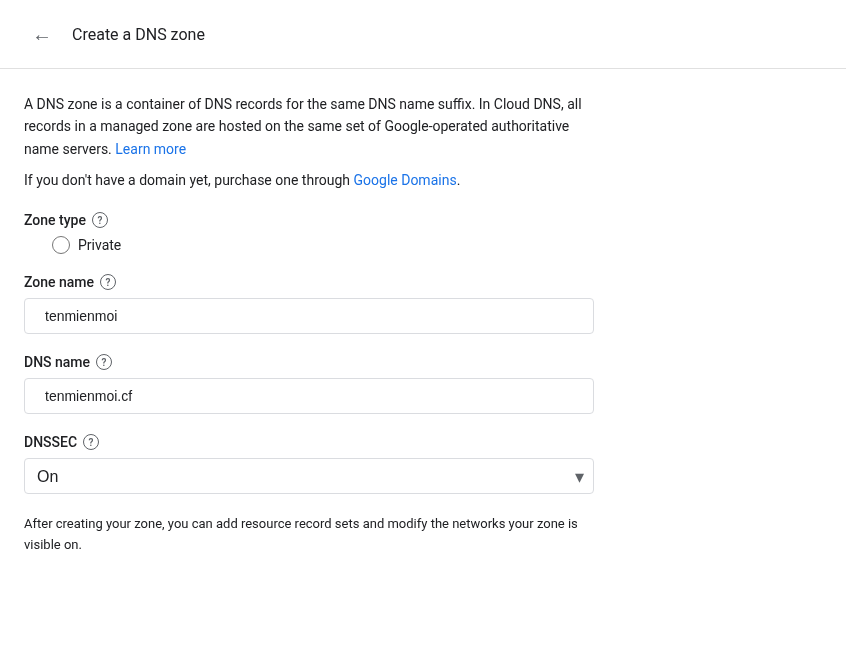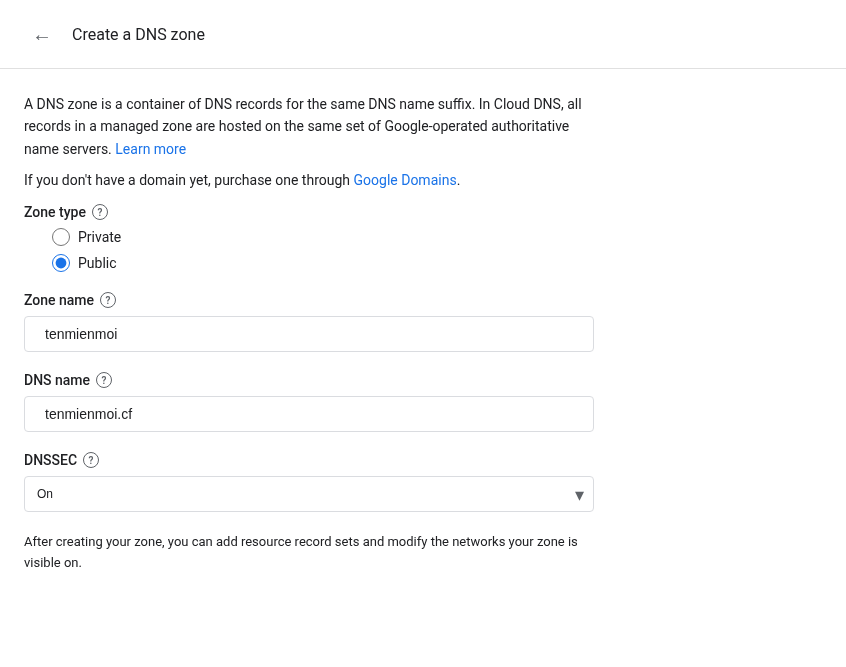--- a/index.html
+++ b/index.html
@@ -67,21 +67,21 @@
     }
 
     .link {
       color: #1a73e8;
       text-decoration: none;
     }
 
     .domain-text {
       font-size: 14px;
       color: #202124;
-      margin-bottom: 16px;
+      margin-bottom: 24px;
     }
 
     .form-section {
       margin-bottom: 20px;
     }
 
     .field-label {
       display: flex;
       align-items: center;
       font-size: 14px;
@@ -152,21 +152,21 @@
       width: 100%;
       max-width: 570px;
     }
 
     .select-input {
       width: 100%;
       height: 36px;
       padding: 6px 12px;
       border: 1px solid #dadce0;
       border-radius: 4px;
-      font-size: 12px;
+      font-size: 16px;
       color: #202124;
       background: #fff;
       outline: none;
       appearance: none;
       -webkit-appearance: none;
       cursor: pointer;
       padding-right: 36px;
     }
 
     .select-arrow {
@@ -227,24 +227,20 @@
 
     <div class="form-section">
       <div class="field-label">
         <span>Zone type</span>
         <span class="help-icon" title="Help">?</span>
       </div>
       <div class="radio-group">
         <label class="radio-option">
           <input type="radio" class="radio-input" name="zone_type" value="private" style="">
           <span>Private</span>
-        </label>
-        <label class="radio-option">
-          <input type="radio" class="radio-input" name="zone_type" value="public" checked="" style="">
-          <span>Public</span>
         </label>
       </div>
     </div>
 
     <div class="form-section">
       <div class="field-label">
         <span>Zone name</span>
         <span class="help-icon" title="Help">?</span>
       </div>
       <input type="text" class="text-input" value="tenmienmoi" style="">

